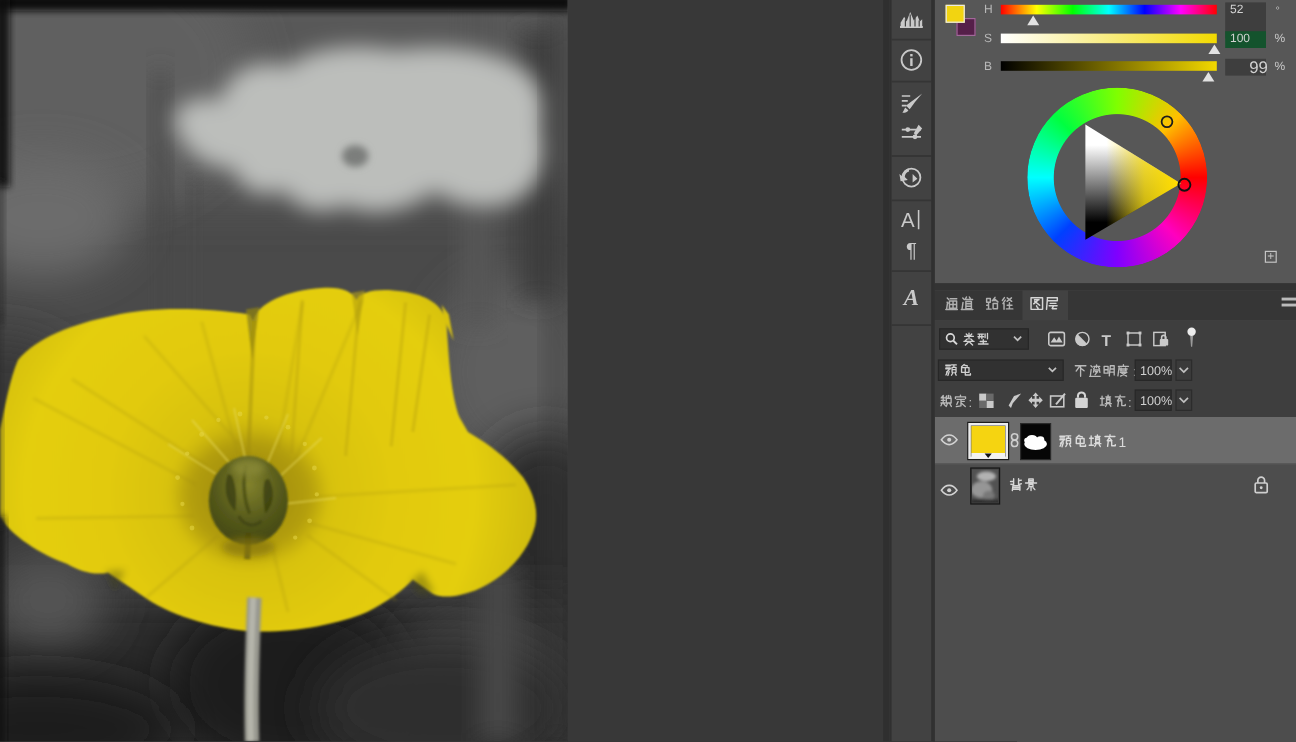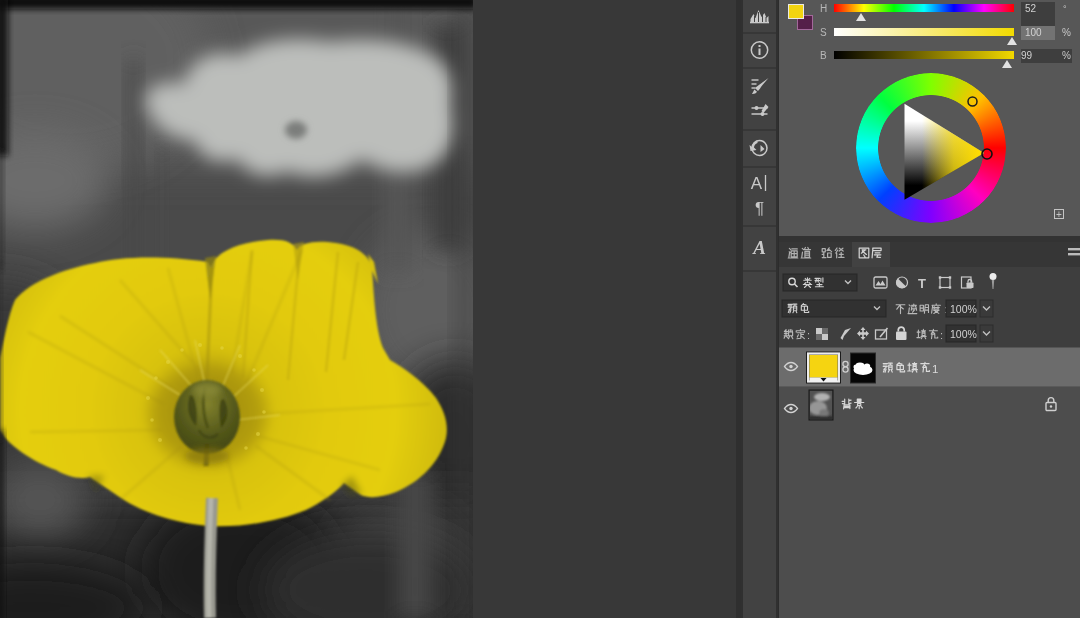--- a/index.html
+++ b/index.html
@@ -210,22 +210,22 @@
  <div style="position:absolute;left:41px;top:3px;color:#b8b8b8;font-size:10px">H</div>
  <div style="position:absolute;left:41px;top:26.5px;color:#b8b8b8;font-size:10px">S</div>
  <div style="position:absolute;left:41px;top:49.5px;color:#b8b8b8;font-size:10px">B</div>
  <div style="position:absolute;left:55px;top:4px;width:180px;height:8px;background:linear-gradient(to right,#f00,#ff0 16.6%,#0f0 33.3%,#0ff 50%,#00f 66.6%,#f0f 83.3%,#f00)"></div>
  <div style="position:absolute;left:55px;top:28px;width:180px;height:8px;background:linear-gradient(to right,#fff,#f2da00)"></div>
  <div style="position:absolute;left:55px;top:51px;width:180px;height:8px;background:linear-gradient(to right,#000,#f2d800)"></div>
  <div style="position:absolute;left:77px;top:13px;width:0;height:0;border-left:5px solid transparent;border-right:5px solid transparent;border-bottom:8px solid #e2e2e2"></div>
     <div style="position:absolute;left:228px;top:37px;width:0;height:0;border-left:5px solid transparent;border-right:5px solid transparent;border-bottom:8px solid #e2e2e2"></div>
     <div style="position:absolute;left:223px;top:60px;width:0;height:0;border-left:5px solid transparent;border-right:5px solid transparent;border-bottom:8px solid #e2e2e2"></div>
  <div style="position:absolute;left:242px;top:2px;width:34px;height:30px;background:#3e3e3e;color:#d2d2d2;font-size:10px;line-height:14px;padding-left:4px">52</div>
-    <div style="position:absolute;left:242px;top:25.5px;width:34px;height:14px;background:#737373;color:#d2d2d2;font-size:10px;line-height:14px;padding-left:4px">100</div>
-    <div style="position:absolute;left:242px;top:48.5px;width:51px;height:14px;background:#3e3e3e;color:#d2d2d2;font-size:10px;line-height:14px;padding-left:0">99</div>
+    <div style="position:absolute;left:242px;top:25.5px;width:34px;height:14px;background:#14532d;color:#d2d2d2;font-size:10px;line-height:14px;padding-left:4px">100</div>
+    <div style="position:absolute;left:242px;top:48.5px;width:34px;height:14px;background:#3e3e3e;color:#d2d2d2;font-size:14px;line-height:14px;padding-left:20px">99</div>
  <div style="position:absolute;left:284px;top:4px;color:#c8c8c8;font-size:9px">°</div>
  <div style="position:absolute;left:283px;top:27px;color:#c8c8c8;font-size:10px">%</div>
  <div style="position:absolute;left:283px;top:50px;color:#c8c8c8;font-size:10px">%</div>
  <div style="position:absolute;left:77px;top:73px;width:150px;height:150px;border-radius:50%;background:conic-gradient(from 0deg,hsl(90,100%,50%),hsl(45,100%,50%) 12.5%,hsl(0,100%,50%) 25%,hsl(315,100%,50%) 37.5%,hsl(270,100%,50%) 50%,hsl(225,100%,50%) 62.5%,hsl(180,100%,50%) 75%,hsl(135,100%,50%) 87.5%,hsl(90,100%,50%));-webkit-mask:radial-gradient(closest-side,transparent 0 70%,#000 71% 100%);mask:radial-gradient(closest-side,transparent 0 70%,#000 71% 100%)"></div>
  <svg width="160" height="160" viewBox="0 0 160 160" style="position:absolute;left:72px;top:68px">
   <defs>
    <linearGradient id="tgv" x1="0" y1="0.18" x2="0" y2="0.85">
           <stop offset="0" stop-color="#ffffff"></stop>
           <stop offset="1" stop-color="#000000"></stop>
         </linearGradient>

